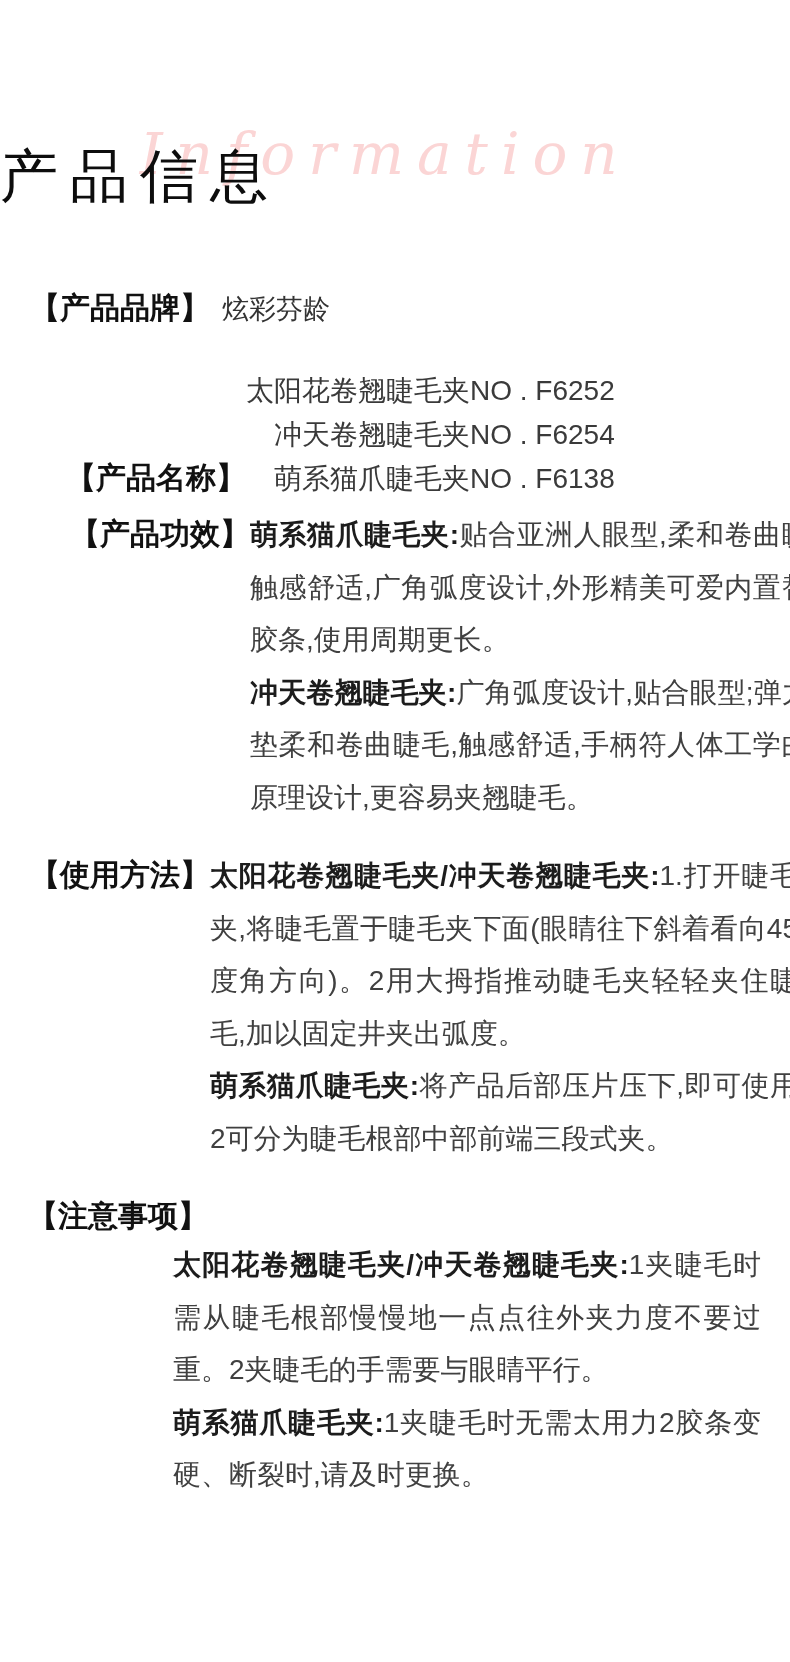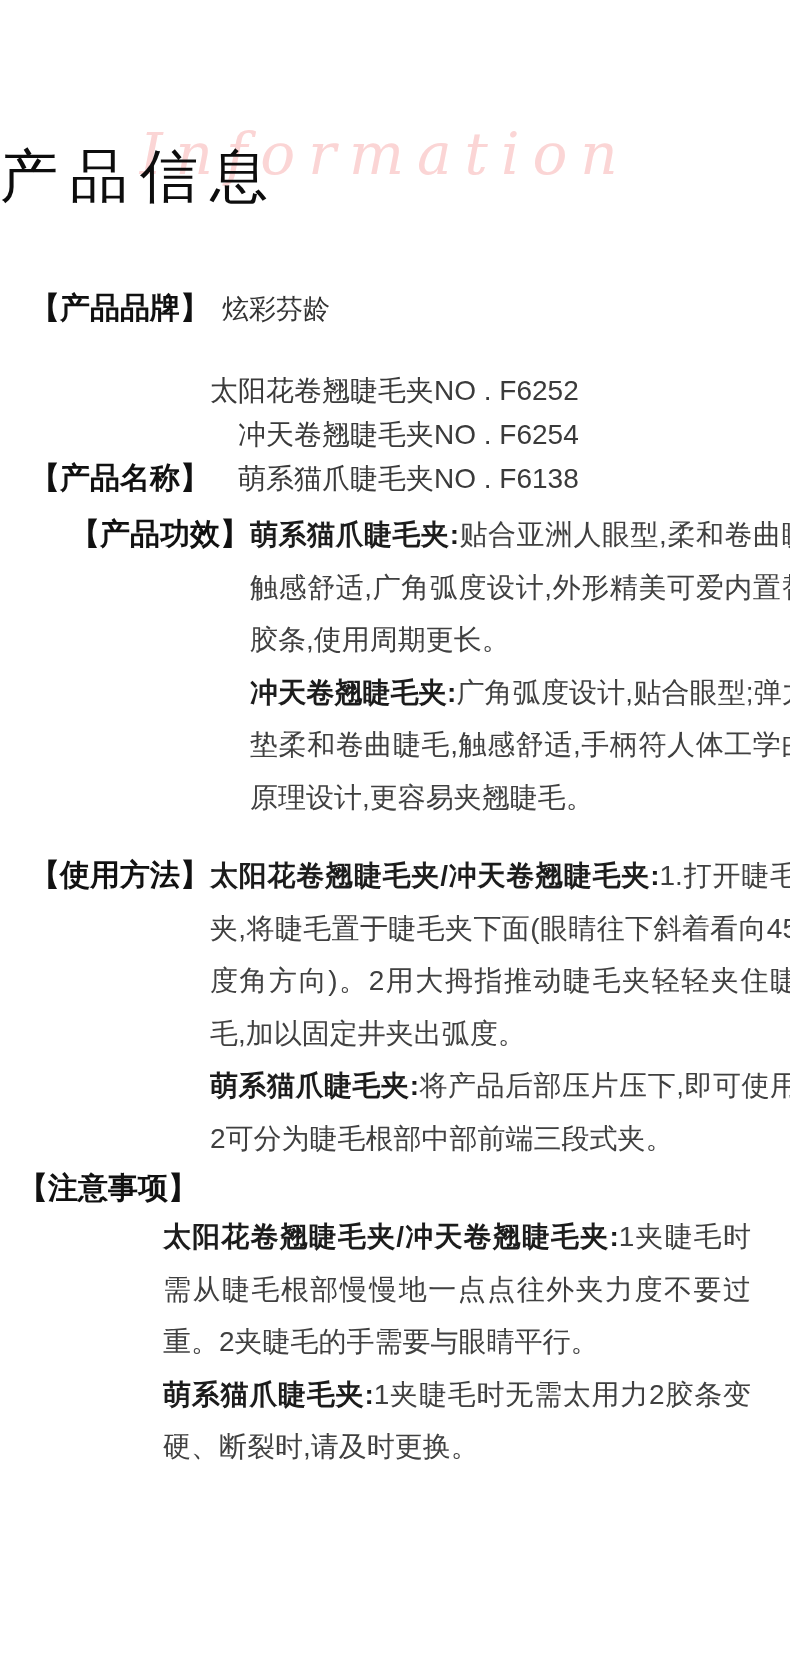--- a/index.html
+++ b/index.html
@@ -39,36 +39,36 @@
     font-size:30px; font-weight:600; color:#111111;
     white-space:nowrap;
   }
   .sec-content { flex:0 0 588px; }
 
   .section-brand { margin-top:63px; }
   .section-brand .sec-label { line-height:30px; }
   .brand-value { font-size:27px; color:#333333; line-height:30px; padding-left:12px; }
 
   .section-names { margin-top:45px; }
-  .section-names .sec-label { line-height:44px; }
+  .section-names .sec-label { line-height:44px;margin-left:36px; }
   .names-block { display:inline-block; text-align:right; }
   .name-line { font-size:28px; line-height:44px; color:#3a3a3a; white-space:nowrap; }
 
   .section-para .sec-label { line-height:52px; }
   .section-effects { margin-top:7px;margin-left:40px; }
   .section-usage   { margin-top:25px; }
 
   .para {
     font-size:28px; line-height:52.5px; color:#404040;
     word-break:break-all; text-align:justify;
   }
   .pfx { font-weight:700; color:#1c1c1c; }
 
   
-  .section-notes { display:block; padding-left:18px; }
+  .section-notes { display:block; margin-top:28px; padding-left:28px; }
   .section-notes .sec-label { display:block; line-height:46px; }
   .notes-content { width:588px; margin-left:145px; }
 </style>
 </head>
 <body>
 
 <div class="page">
 
   <div class="header">
     <div class="script-word">Information</div>

